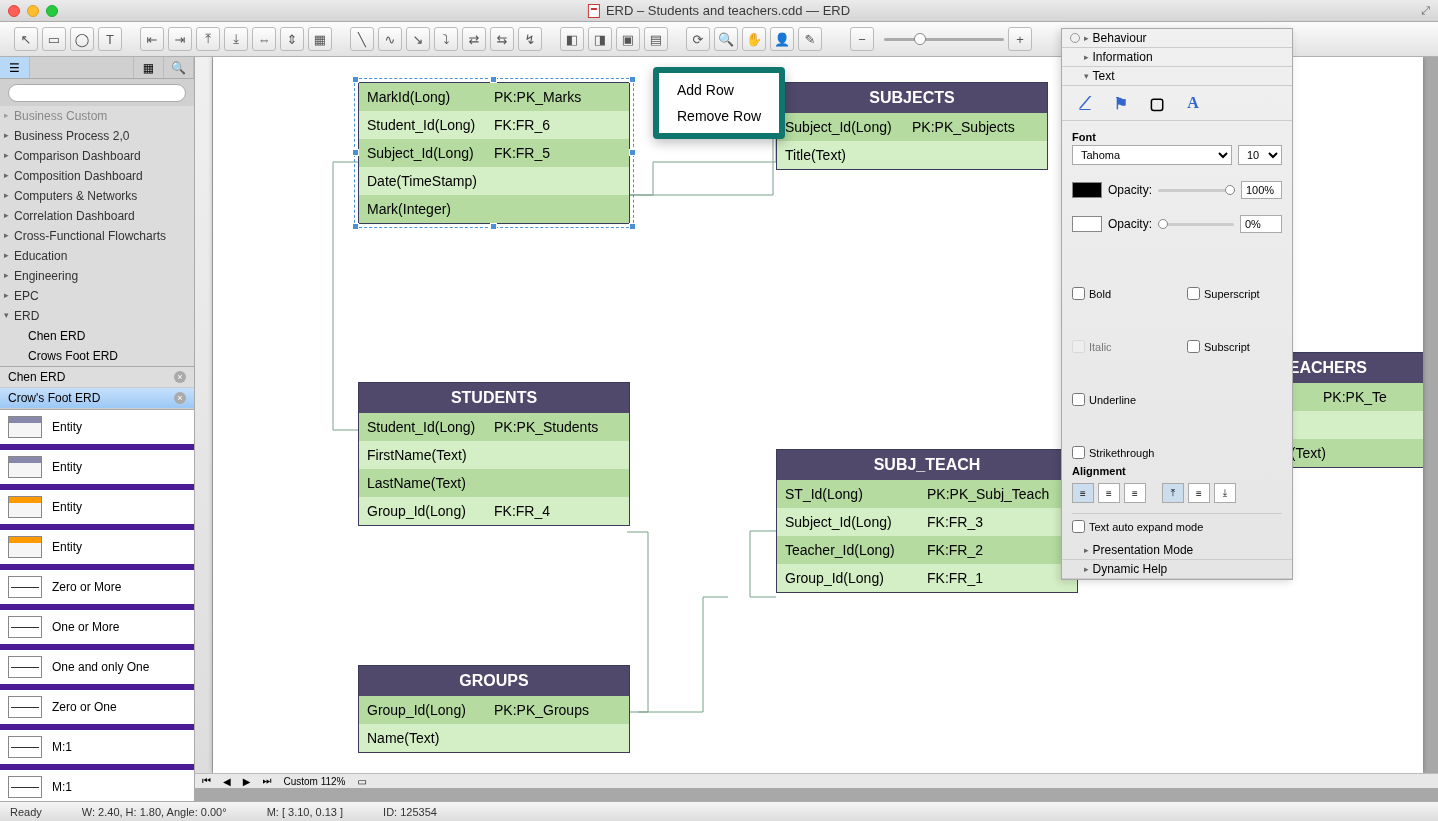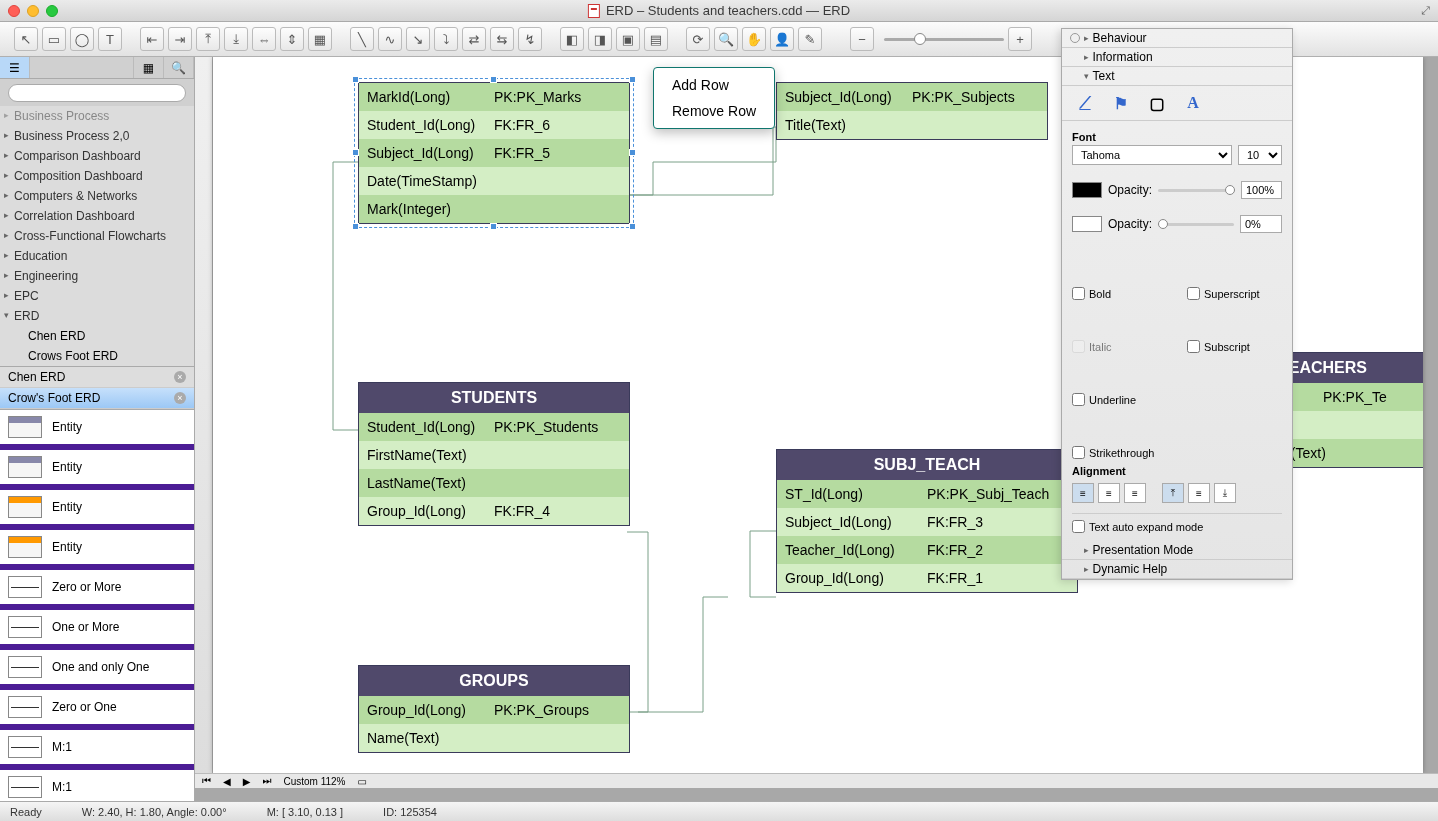--- a/index.html
+++ b/index.html
@@ -65,21 +65,21 @@
 .erd-table.selected { outline: 1px dashed #4a90d9; outline-offset: 3px;}
 .sel-handle { position:absolute; width:7px; height:7px; background:#4a90d9; border:1px solid #fff;}
 .erd-header { background: #50496b; color: #fff; text-align: center; padding: 6px 0; font-weight: bold; font-size:16px;}
 .erd-row { display: flex; padding: 6px 8px; }
 .erd-row:nth-child(odd) { background: #b5dba0; }
 .erd-row:nth-child(even) { background: #d4eec5; }
 .erd-col1 { flex: 1; }
 .erd-col2 { flex: 1; }
 
 
-.context-menu { position: absolute; background: #fff; border: 1px solid #0f766e; border-radius: 4px; box-shadow: 0 4px 12px rgba(0,0,0,.25); padding: 4px 0; font-size: 14px; z-index: 50;}
+.context-menu { position: absolute; background: #fff; border: 6px solid #0f766e; border-radius: 4px; box-shadow: 0 4px 12px rgba(0,0,0,.25); padding: 4px 0; font-size: 14px; z-index: 50;}
 .context-menu div { padding: 5px 18px; cursor: pointer; white-space:nowrap;}
 
 
 .inspector { position: absolute; right: 0; top: 22px; width: 232px; background: linear-gradient(#f0f0f0,#e5e5e5); border: 1px solid #aaa; font-size: 12px; z-index: 30; box-shadow: -2px 2px 8px rgba(0,0,0,.15);}
 .insp-section { padding: 2px 8px; border-bottom: 1px solid #ccc; cursor:pointer; display:flex; align-items:center; gap:4px;}
 .insp-section .arrow { font-size:9px; color:#666;}
 .insp-icons { display:flex; gap:10px; padding: 6px 10px; border-bottom:1px solid #ccc;}
 .insp-icon { width:26px; height:22px; display:flex; align-items:center; justify-content:center; border:1px solid transparent; cursor:pointer; font-size:16px; font-weight:bold;}
 .insp-tabs { display:flex; justify-content:center; gap:0; padding: 6px;}
 .insp-tab { padding: 2px 14px; border:1px solid #999; font-size:11px; cursor:pointer; background:#f5f5f5;}
@@ -167,21 +167,21 @@
     <div class="left-tabs">
       <div class="left-tab active">☰</div>
       <div class="left-tab" style="flex:1"></div>
       <div class="left-tab">▦</div>
       <div class="left-tab">🔍</div>
     </div>
     <div class="search-row">
       <input type="text" placeholder="" style="">
     </div>
     <div class="tree">
-      <div class="tree-item" style="opacity:.5">Business Process</div>
+      <div class="tree-item" style="opacity:.5">Business Custom</div>
       <div class="tree-item">Business Process 2,0</div>
       <div class="tree-item">Comparison Dashboard</div>
       <div class="tree-item">Composition Dashboard</div>
       <div class="tree-item">Computers &amp; Networks</div>
       <div class="tree-item">Correlation Dashboard</div>
       <div class="tree-item">Cross-Functional Flowcharts</div>
       <div class="tree-item">Education</div>
       <div class="tree-item">Engineering</div>
       <div class="tree-item">EPC</div>
       <div class="tree-item expanded">ERD</div>
@@ -289,20 +289,21 @@
               <div class="erd-col2"></div>
             </div>
           <div class="erd-row">
               <div class="erd-col1">Mark(Integer)</div>
               <div class="erd-col2"></div>
             </div>
         </div>
       </div>
 
       <div class="erd-table" style="left:563px; top:25px; width:272px;">
+        <div class="erd-header">SUBJECTS</div>
         <div>
           <div class="erd-row">
               <div class="erd-col1">Subject_Id(Long)</div>
               <div class="erd-col2">PK:PK_Subjects</div>
             </div>
           <div class="erd-row">
               <div class="erd-col1">Title(Text)</div>
               <div class="erd-col2"></div>
             </div>
         </div>

